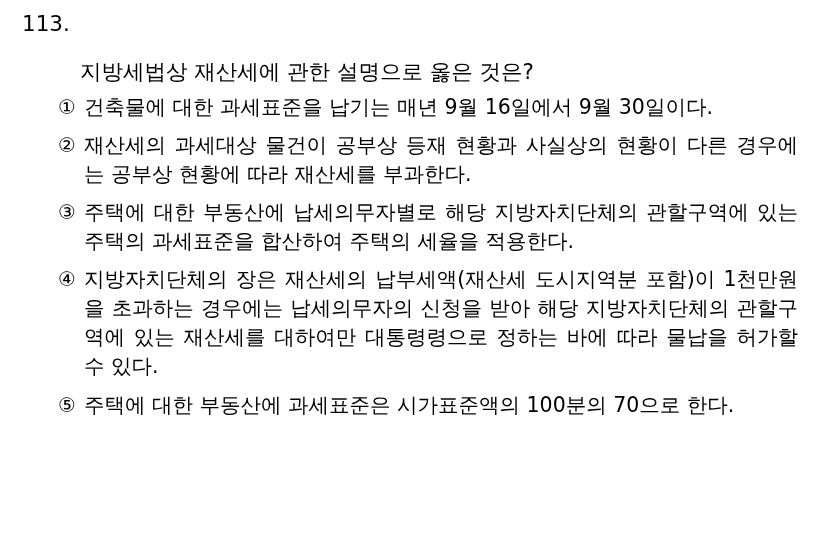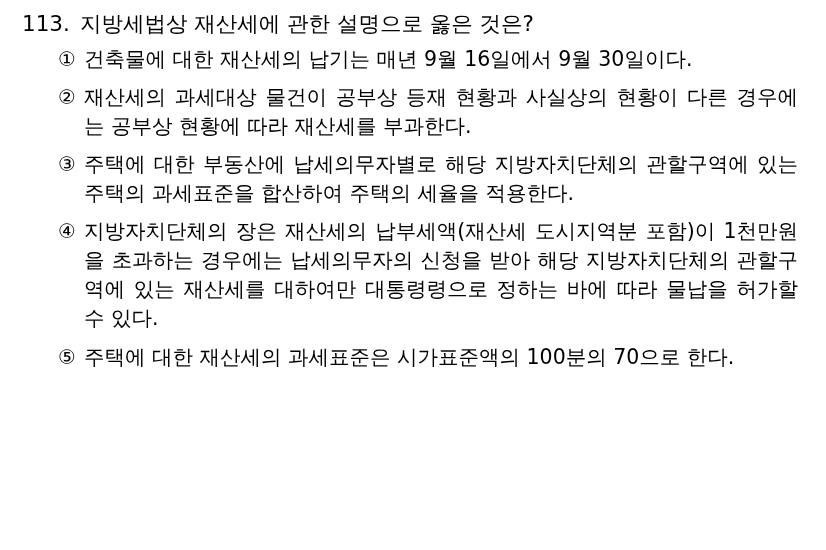--- a/index.html
+++ b/index.html
@@ -30,20 +30,21 @@
     margin-bottom: 6px;
   }
   .q-number {
     flex: 0 0 auto;
     white-space: nowrap;
     padding-left: 8px;
     padding-right: 10px;
   }
   .q-text {
     flex: 1 1 auto;
+    margin-top: 48px;
   }
   .choices {
     margin: 0;
     padding: 0;
     list-style: none;
   }
   .choice {
     display: flex;
     align-items: flex-start;
     font-size: 20.5px;
@@ -71,38 +72,38 @@
 
   <div class="question">
     <span class="q-number">113.</span>
     <span class="q-text">지방세법상 재산세에 관한 설명으로 옳은 것은?</span>
   </div>
 
   <ul class="choices">
 
     <li class="choice">
       <span class="choice-marker">①</span>
-      <span class="choice-body">건축물에 대한 재산세의 납기는 매년 9월 16일에서 9월 30일이다.</span>
+      <span class="choice-body">건축물에 대한 과세표준을 납기는 매년 9월 16일에서 9월 30일이다.</span>
     </li>
 
     <li class="choice">
       <span class="choice-marker">②</span>
       <span class="choice-body">재산세의 과세대상 물건이 공부상 등재 현황과 사실상의 현황이 다른 경우에는 공부상 현황에 따라 재산세를 부과한다.</span>
     </li>
 
     <li class="choice">
       <span class="choice-marker">③</span>
       <span class="choice-body">주택에 대한 부동산에 납세의무자별로 해당 지방자치단체의 관할구역에 있는 주택의 과세표준을 합산하여 주택의 세율을 적용한다.</span>
     </li>
 
     <li class="choice">
       <span class="choice-marker">④</span>
       <span class="choice-body">지방자치단체의 장은 재산세의 납부세액(재산세 도시지역분 포함)이 1천만원을 초과하는 경우에는 납세의무자의 신청을 받아 해당 지방자치단체의 관할구역에 있는 재산세를 대하여만 대통령령으로 정하는 바에 따라 물납을 허가할 수 있다.</span>
     </li>
 
     <li class="choice">
       <span class="choice-marker">⑤</span>
-      <span class="choice-body">주택에 대한 재산세의 과세표준은 시가표준액의 100분의 70으로 한다.</span>
+      <span class="choice-body">주택에 대한 부동산에 과세표준은 시가표준액의 100분의 70으로 한다.</span>
     </li>
 
   </ul>
 
 </div>
 
 </body></html>

